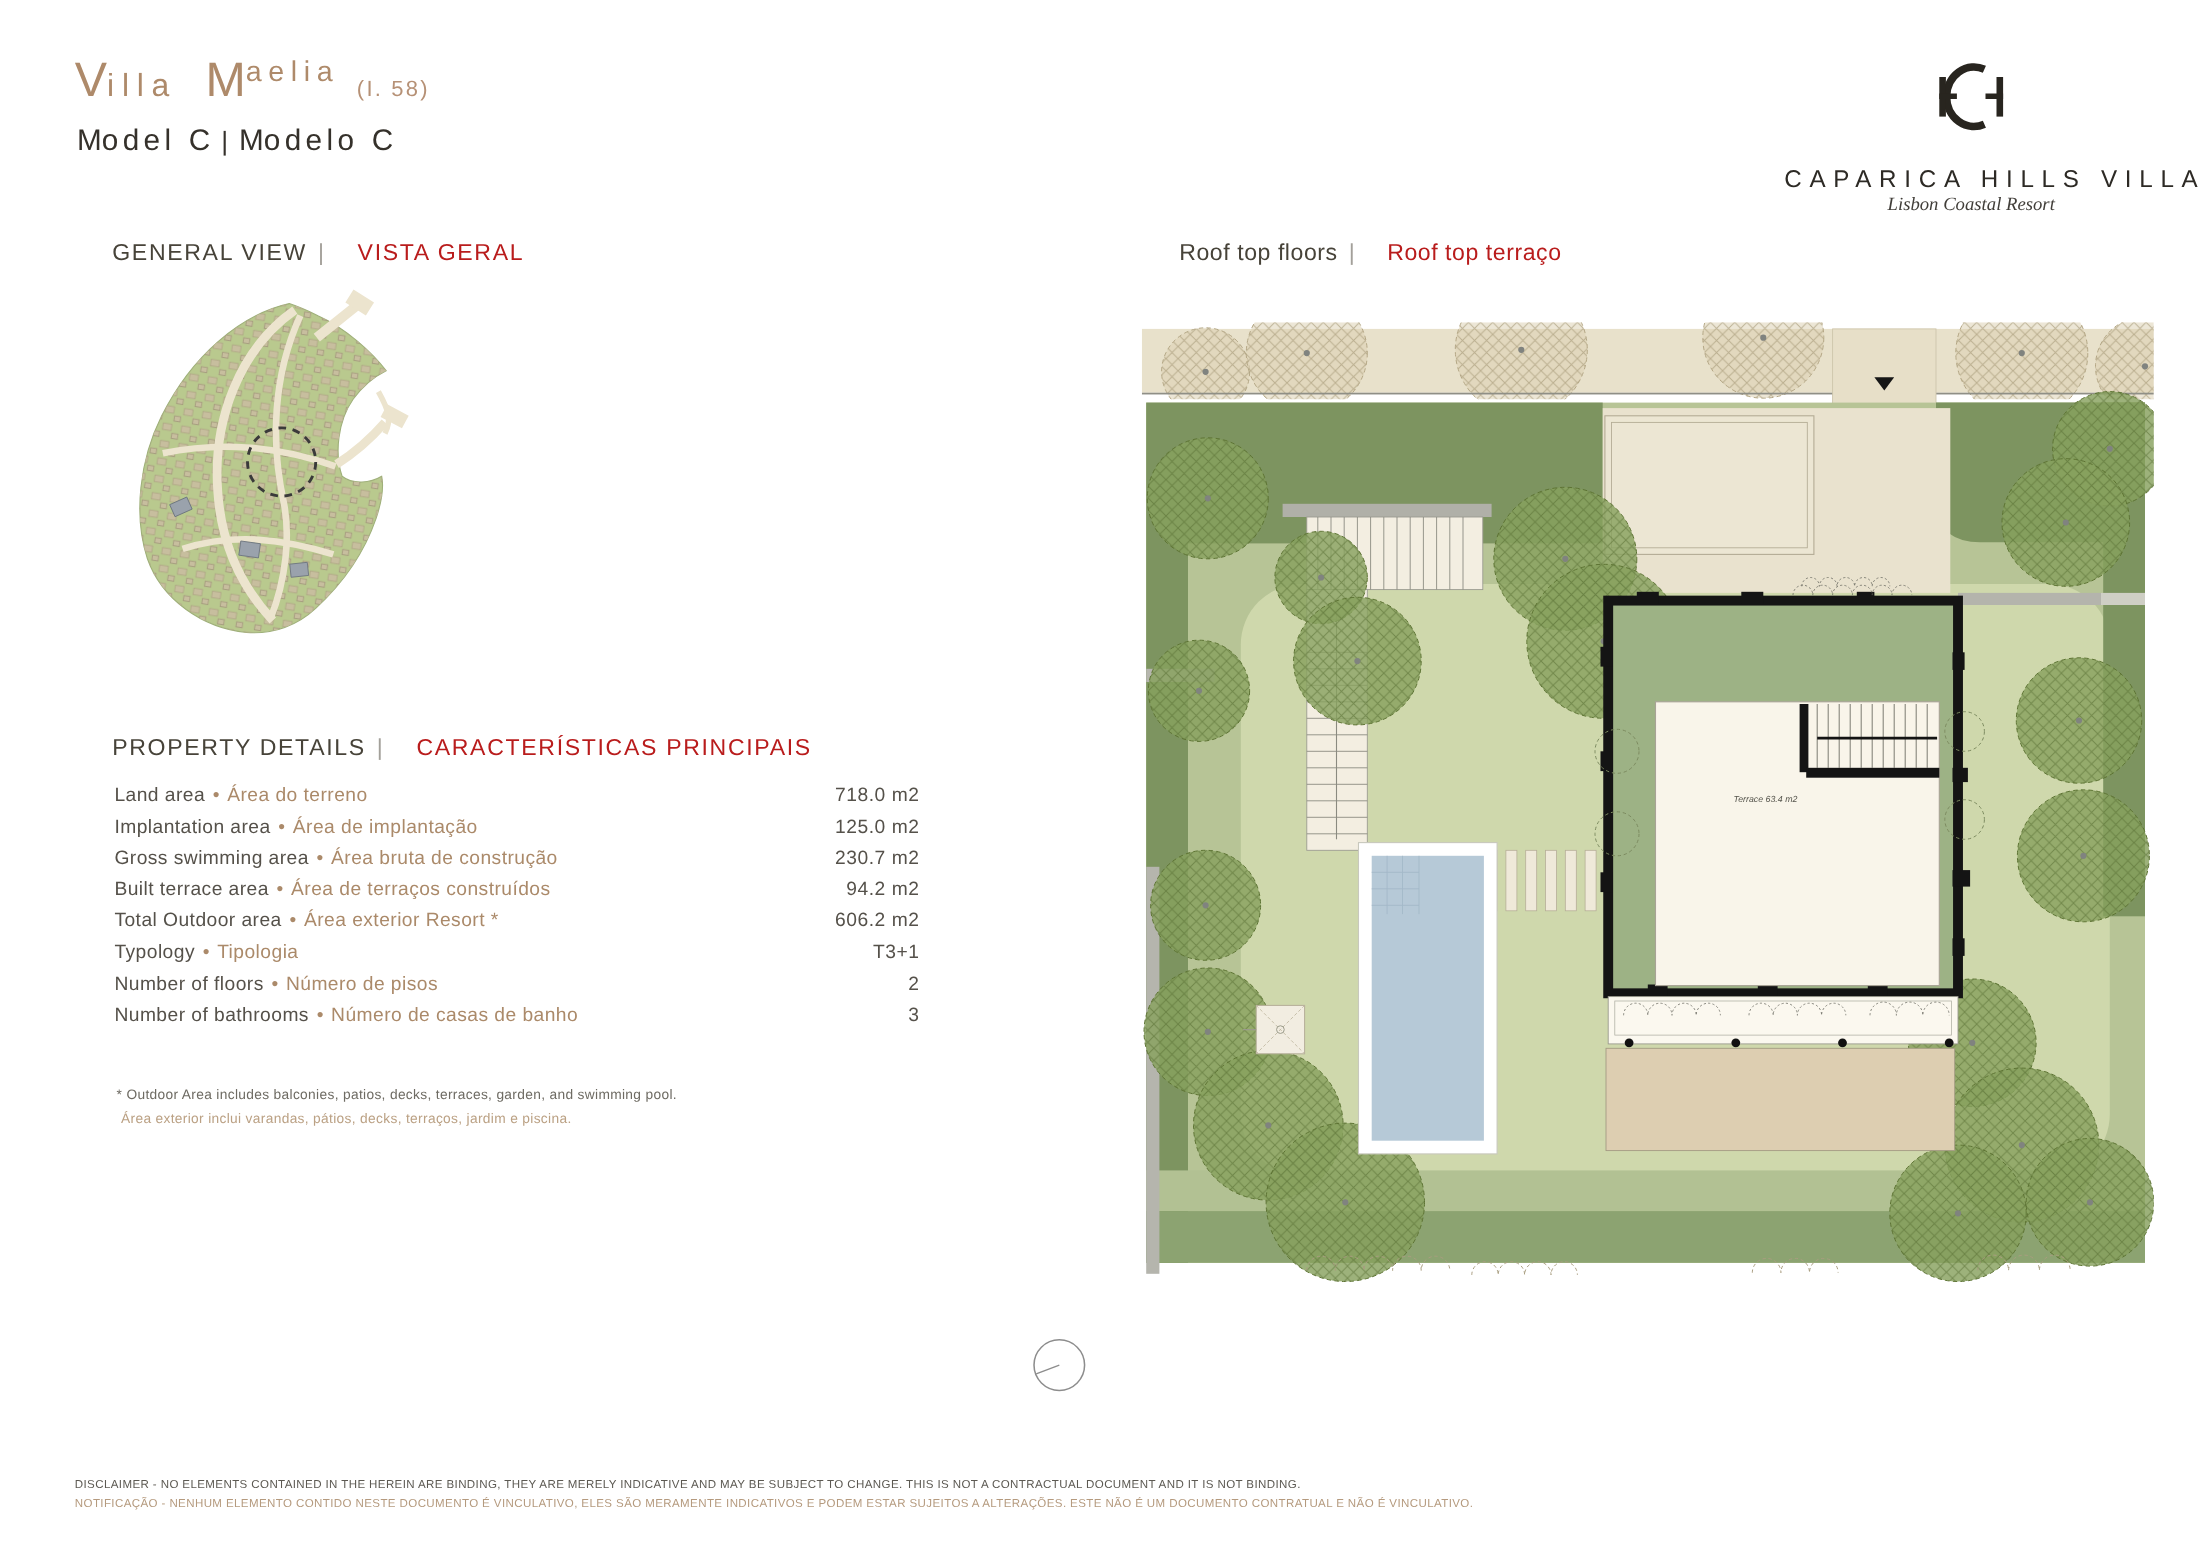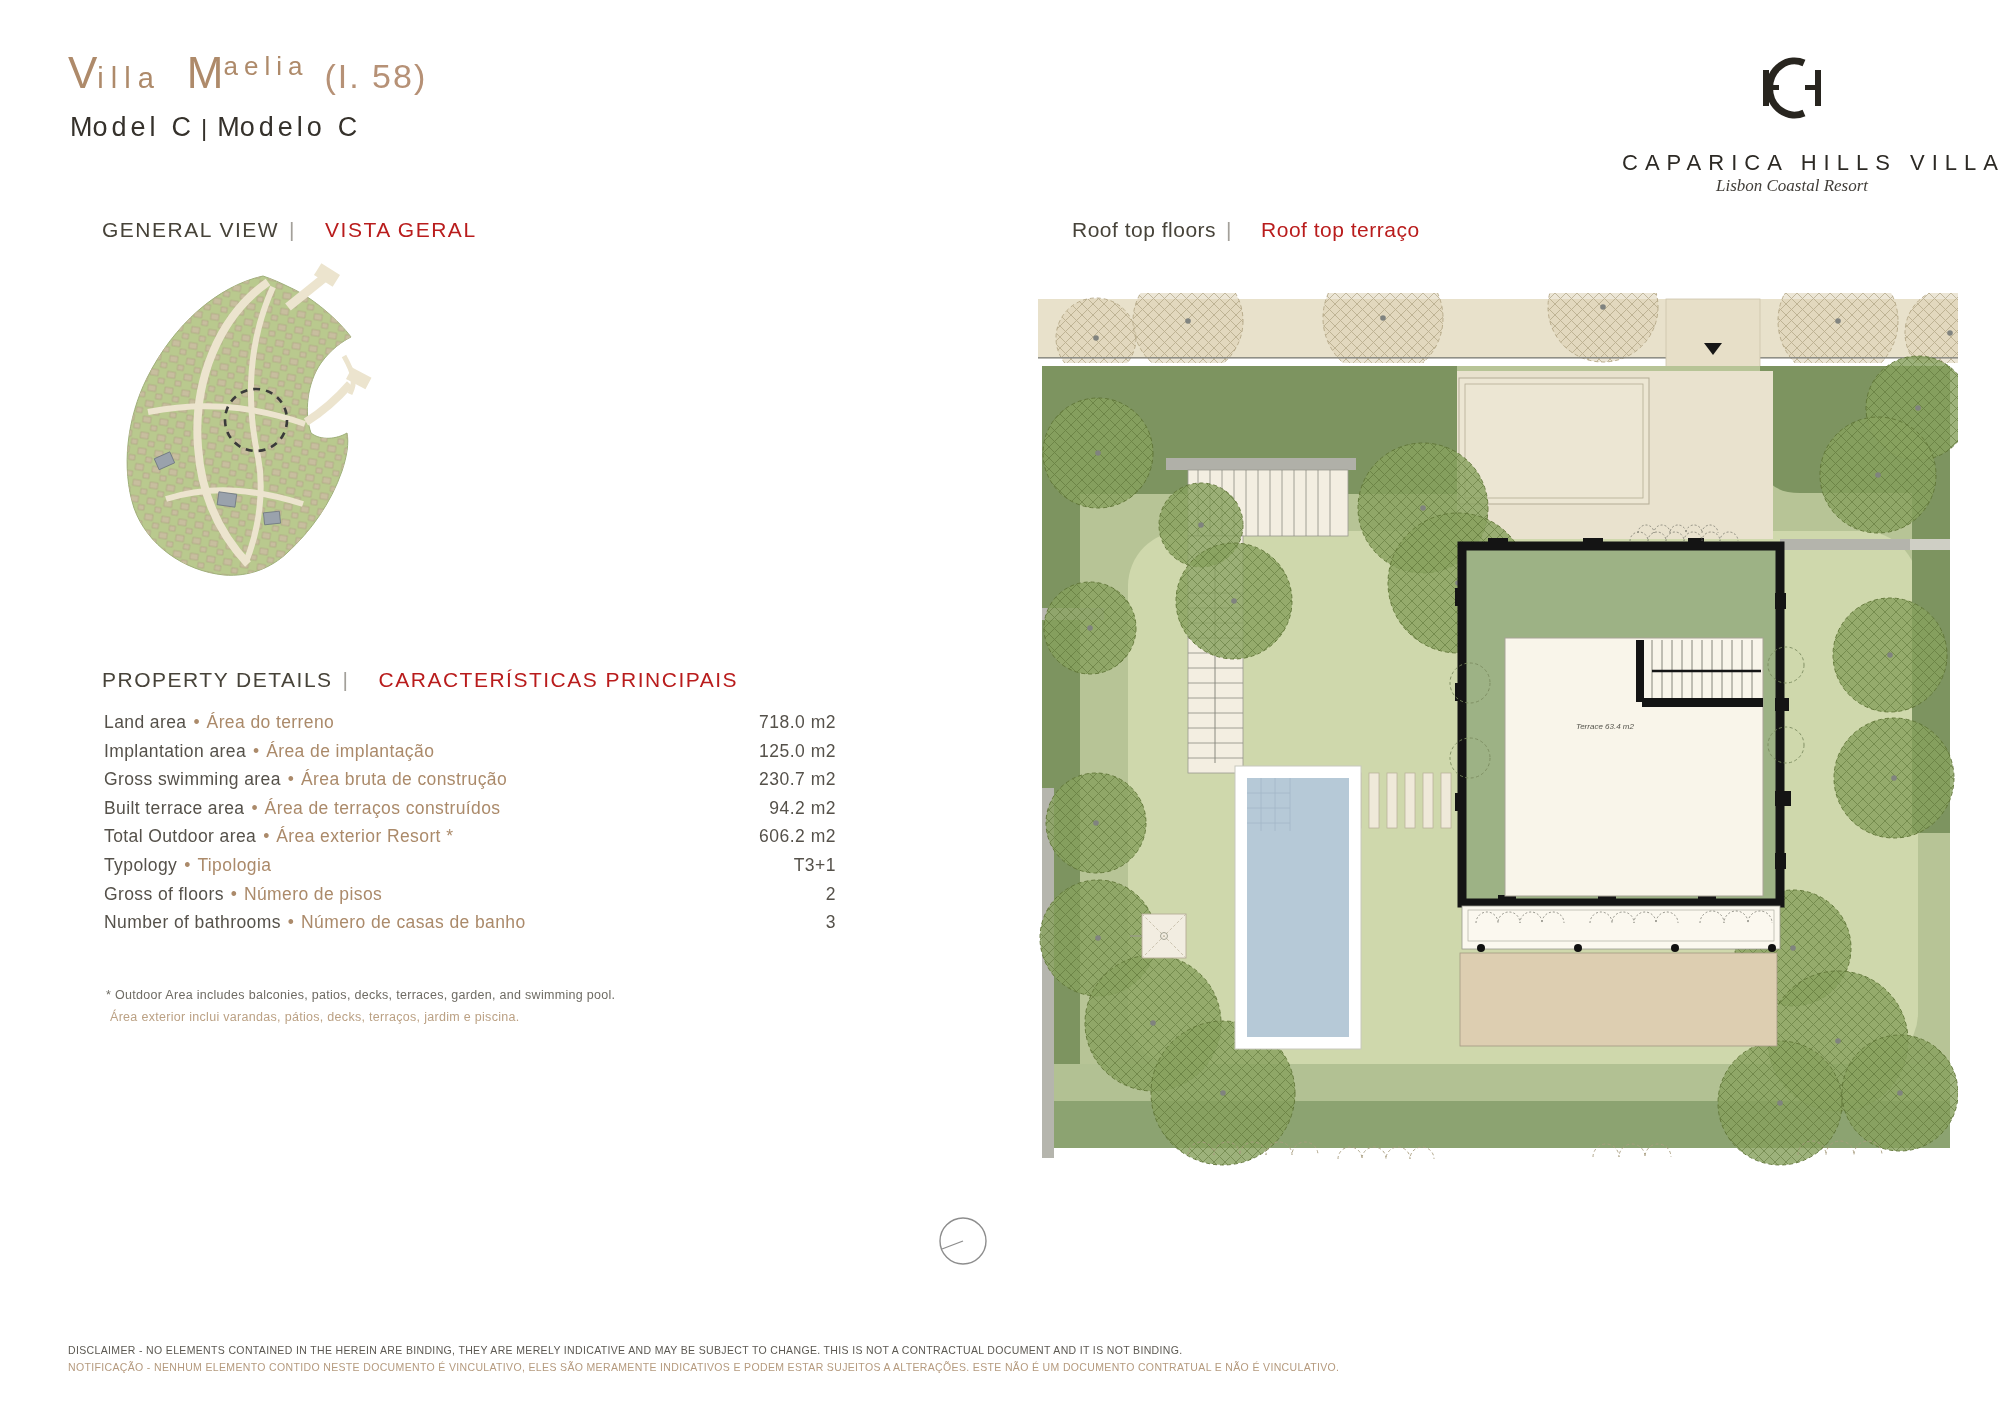--- a/index.html
+++ b/index.html
@@ -6,21 +6,21 @@
   .page{position:relative;width:2000px;height:1410px;background:#ffffff;overflow:hidden;
         font-family:"Liberation Sans",sans-serif;color:#55514a;}
   .abs{position:absolute;}
 
   
   .title{left:68px;top:48px;color:#ae8a6a;white-space:nowrap;}
   .t-cap{font-size:44px;}
   .t-sm{font-size:29px;letter-spacing:7px;}
   .t-sup{font-size:26px;letter-spacing:6px;position:relative;top:-13px;}
   .t-gap{display:inline-block;width:26px;}
-  .t-lot{font-size:34px;letter-spacing:2px;margin-left:16px;color:#b69176;}
+  .t-lot{font-size:20px;letter-spacing:2px;margin-left:16px;color:#b69176;}
   .subtitle{left:70px;top:112px;color:#35312b;white-space:nowrap;}
   .s-cap{font-size:27px;}
   .s-sm{font-size:27px;letter-spacing:4px;}
   .s-pipe{font-size:24px;margin:0 10px;color:#35312b;}
   .s-sp{display:inline-block;width:12px;}
 
   
   .brand{left:1622px;top:40px;width:340px;text-align:center;}
   .brand-mono{display:block;margin:0 auto;}
   .brand-name{margin-top:14px;font-size:22px;letter-spacing:7px;color:#2d2a25;white-space:nowrap;}
@@ -150,21 +150,21 @@
     </div>
     <div class="prow">
       <span><span class="en">Total Outdoor area</span><span class="dot">•</span><span class="pt">Área exterior Resort *</span></span>
       <span class="val">606.2 m2</span>
     </div>
     <div class="prow">
       <span><span class="en">Typology</span><span class="dot">•</span><span class="pt">Tipologia</span></span>
       <span class="val">T3+1</span>
     </div>
     <div class="prow">
-      <span><span class="en">Gross of floors</span><span class="dot">•</span><span class="pt">Número de pisos</span></span>
+      <span><span class="en">Number of floors</span><span class="dot">•</span><span class="pt">Número de pisos</span></span>
       <span class="val">2</span>
     </div>
     <div class="prow">
       <span><span class="en">Number of bathrooms</span><span class="dot">•</span><span class="pt">Número de casas de banho</span></span>
       <span class="val">3</span>
     </div>
   </div>
 
   <div class="abs footnote1">*  Outdoor Area includes balconies, patios, decks, terraces, garden, and swimming pool.</div>
   <div class="abs footnote2">Área exterior inclui varandas, pátios, decks, terraços, jardim e piscina.</div>

